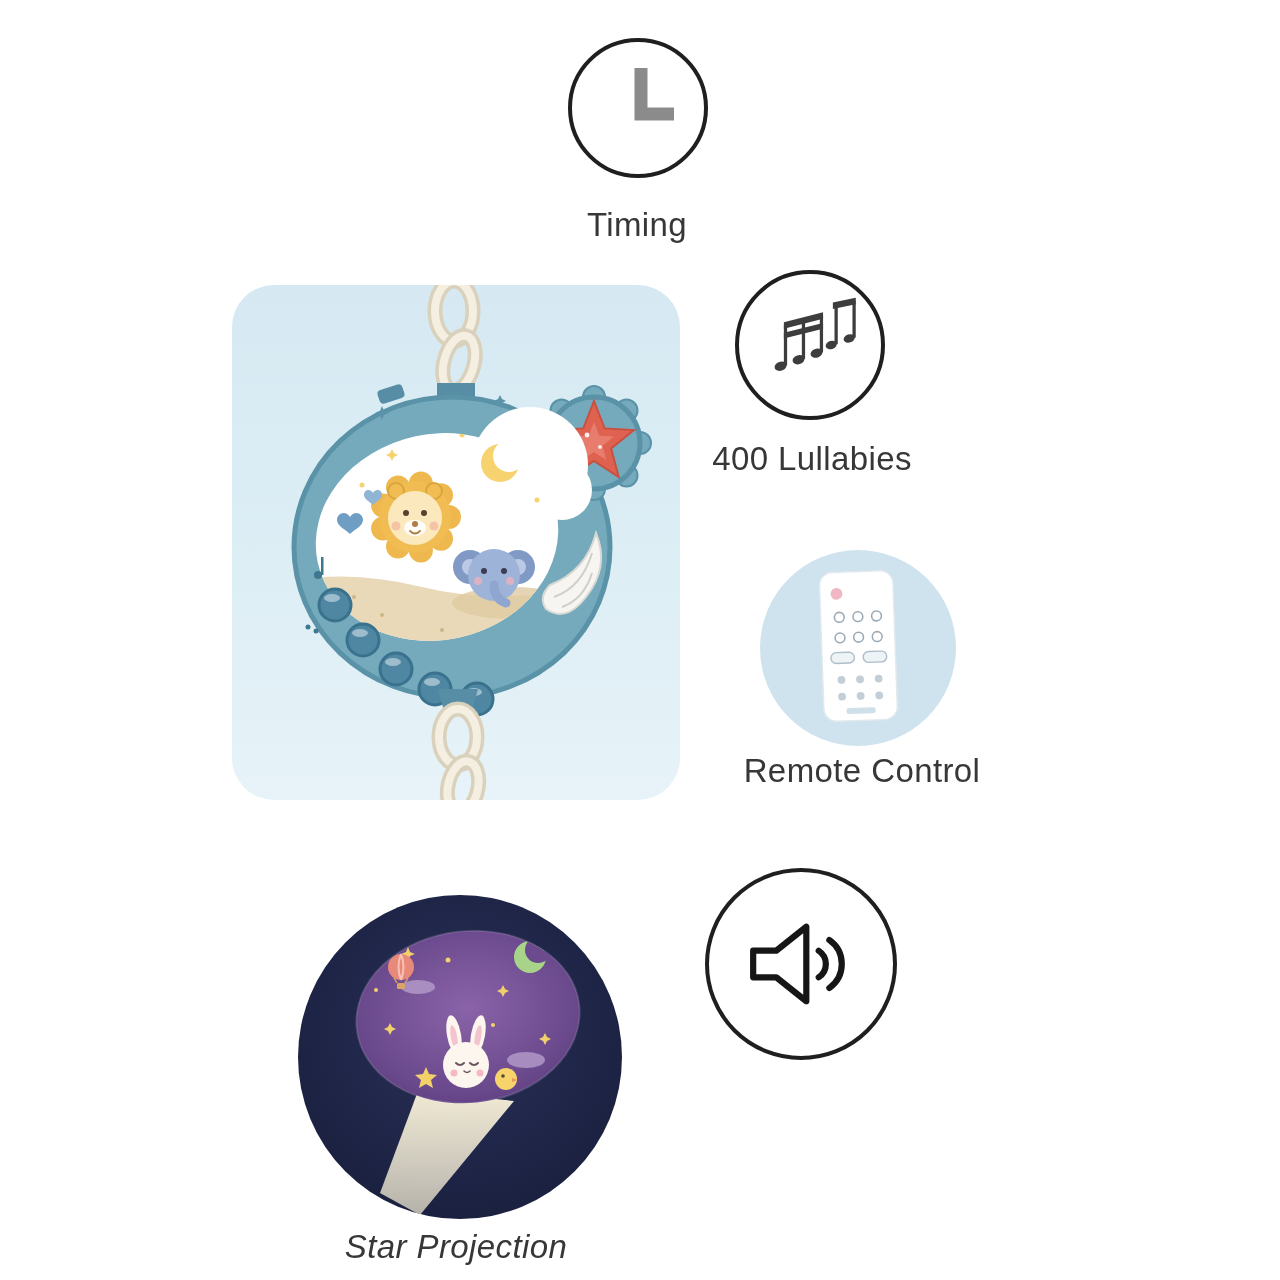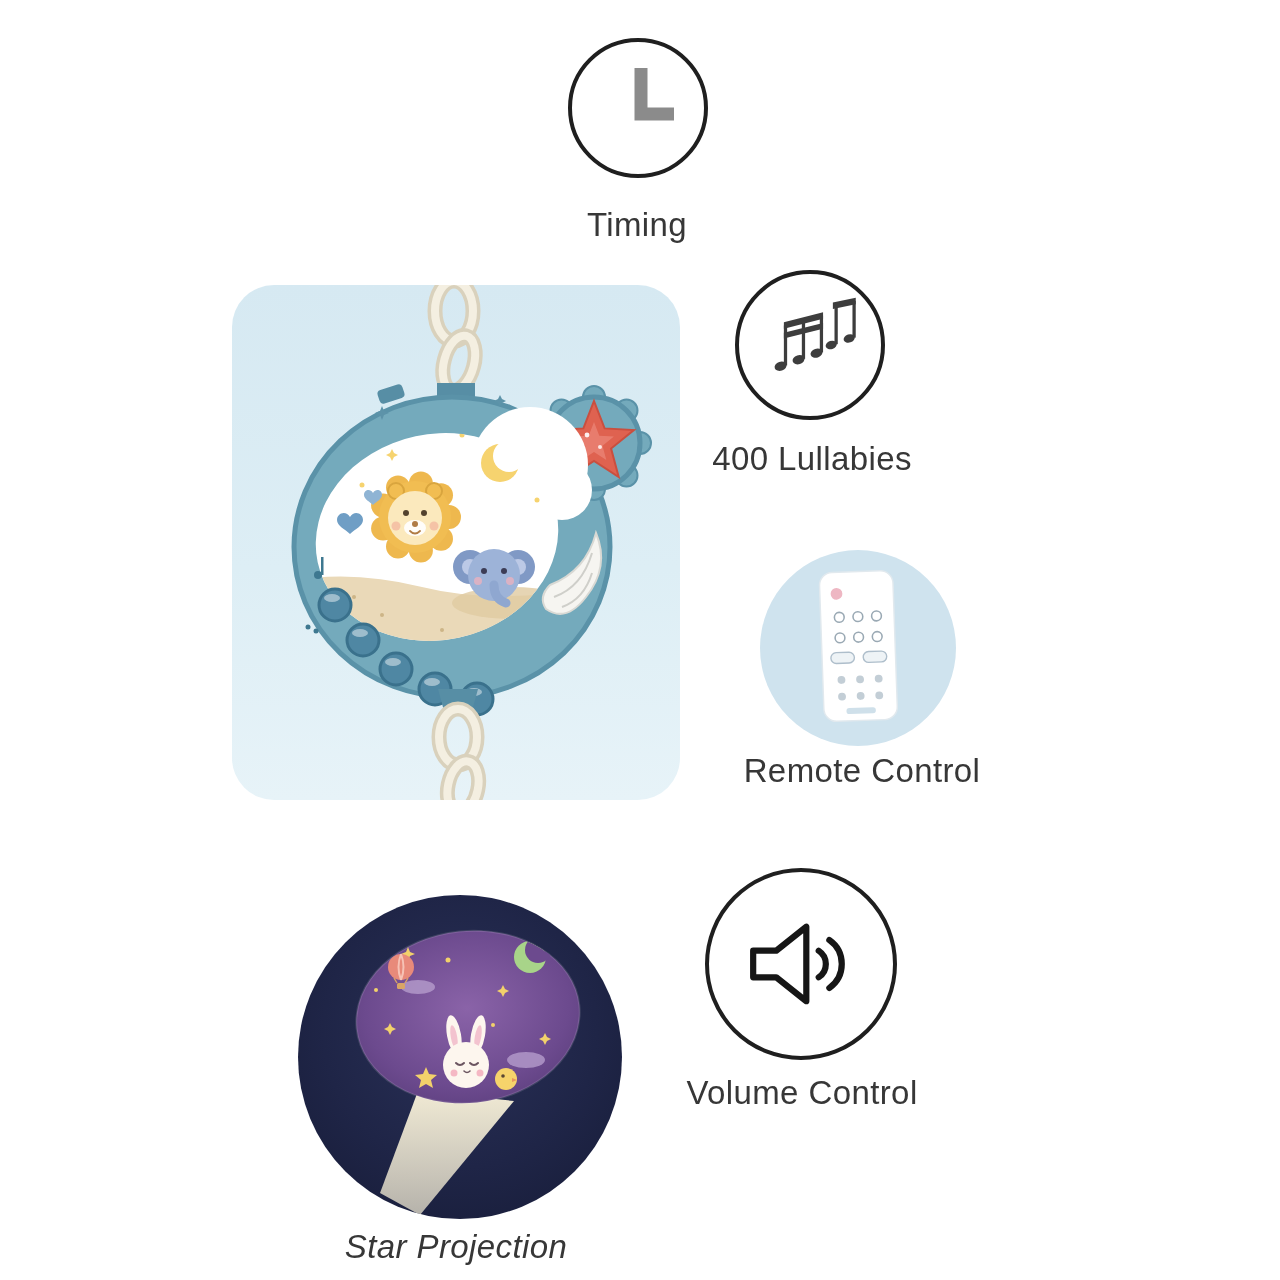--- a/index.html
+++ b/index.html
@@ -92,21 +92,20 @@
 
   <div class="icon-circle" style="left:705px;top:868px;width:192px;height:192px;">
     <svg width="124" height="100" viewBox="0 0 140 110">
       <g stroke="#161616" stroke-width="7" fill="none" stroke-linejoin="round" stroke-linecap="round">
         <path d="M16 40 L42 40 L76 13 L76 97 L42 70 L16 70 Z"></path>
         <path d="M90 40 A 18 18 0 0 1 90 70"></path>
         <path d="M102 28 A 33 33 0 0 1 102 82"></path>
       </g>
     </svg>
   </div>
-  <div class="feature-label" style="left:602px;top:1074px;width:400px;">Volume Control</div>
 
   <div class="product-box">
     <svg width="448" height="515" viewBox="0 0 448 515">
       <defs>
         <clipPath id="faceClip">
           <ellipse cx="205" cy="252" rx="122" ry="103" transform="rotate(-12 205 252)"></ellipse>
           <circle cx="298" cy="180" r="58"></circle>
           <circle cx="330" cy="205" r="30"></circle>
         </clipPath>
       </defs>

